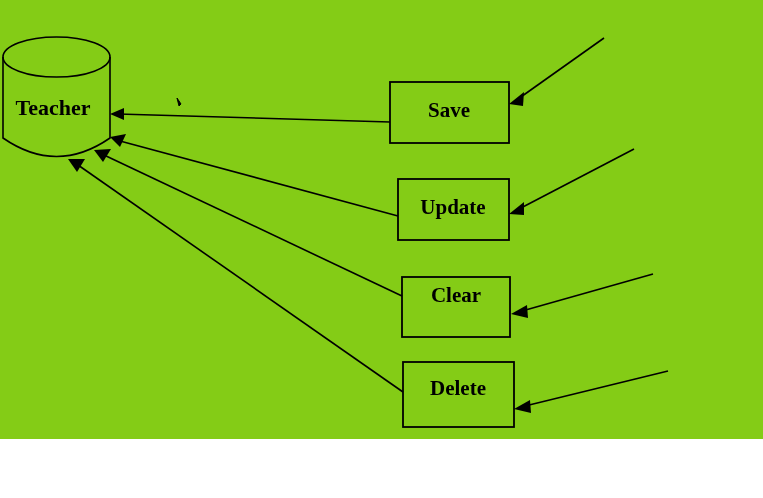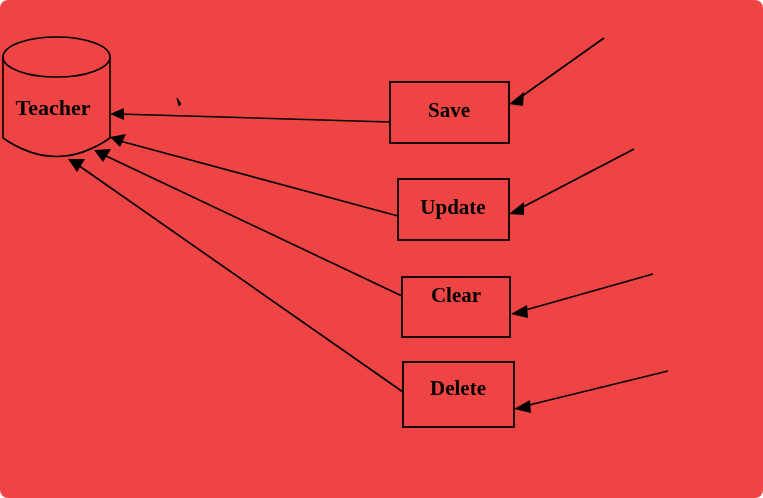--- a/index.html
+++ b/index.html
@@ -7,24 +7,23 @@
     margin: 0;
     padding: 0;
     background: #ffffff;
   }
   body {
     font-family: "Liberation Serif", "DejaVu Serif", serif;
   }
   #canvas {
     position: relative;
     width: 763px;
-    height: 498px;
-    background: #ef4444;
+    height: 439px;
+    background: #84cc16;
     overflow: hidden;
-    border-radius: 8px;
   }
   #diagram-svg {
     position: absolute;
     top: 0;
     left: 0;
     width: 763px;
     height: 498px;
   }
   .node-label {
     font-family: "Liberation Serif", "DejaVu Serif", serif;

